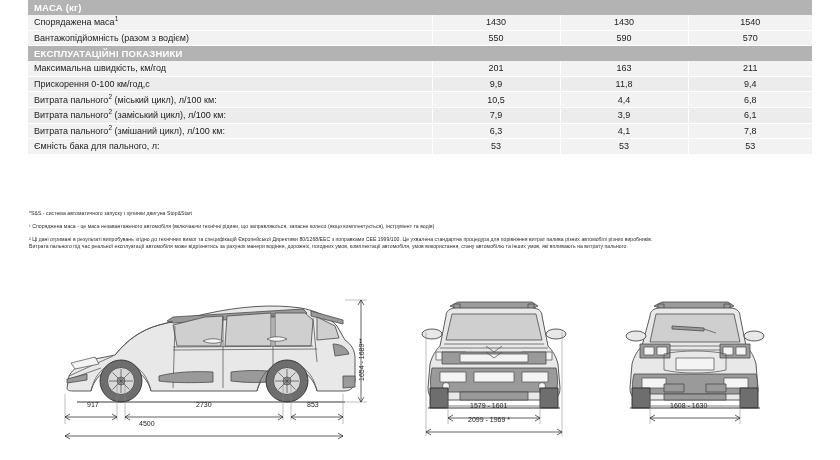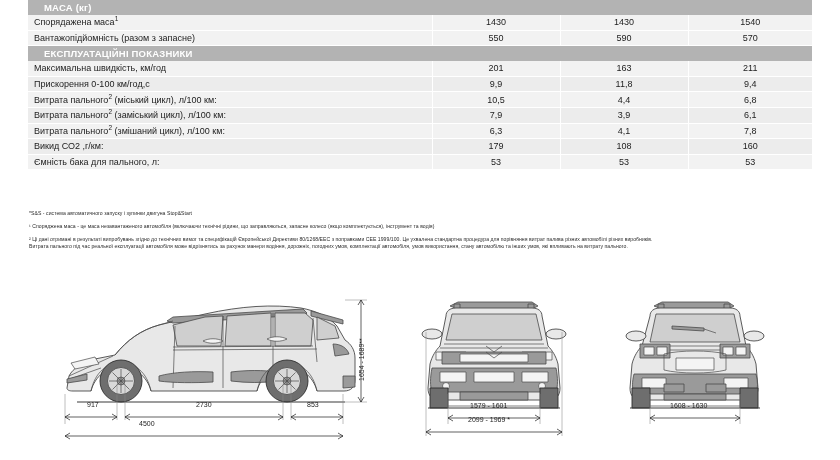--- a/index.html
+++ b/index.html
@@ -11,21 +11,21 @@
   .page{position:relative;width:840px;height:460px;}
 
   
   .spec-table{position:absolute;left:28px;top:0;width:784px;border-collapse:collapse;}
   .spec-table td{padding:0;vertical-align:middle;}
 
   .sec-row td{
     background:#b3b3b3;color:#ffffff;height:15px;
     font-size:9.5px;font-weight:bold;letter-spacing:.2px;
   }
-  .sec-row td.sec-label{padding-left:16px;}
+  .sec-row td.sec-label{padding-left:6px;}
 
   .data-row td{height:14.6px;font-size:9px;background:#f2f2f2;}
   .data-row.alt td{background:#ececec;}
   .data-row td.lbl{padding-left:6px;white-space:nowrap;color:#1c1c1c;}
   .data-row td.val{text-align:center;color:#1c1c1c;}
 
   col.c-label{width:404px;}
   col.c-v1{width:128px;}
   col.c-v2{width:128px;}
   col.c-v3{width:124px;}
@@ -84,21 +84,21 @@
 
       <tr class="data-row">
         <td class="lbl"><span>Спорядажена маса</span><sup>1</sup></td>
         <td class="val">1430</td>
         <td class="val">1430</td>
         <td class="val">1540</td>
       </tr>
 
 
       <tr class="data-row">
-        <td class="lbl">Вантажопідйомність (разом з запасне)</td>
+        <td class="lbl">Вантажопідйомність (разом з водієм)</td>
         <td class="val">550</td>
         <td class="val">590</td>
         <td class="val">570</td>
       </tr>
 
 
       <tr class="sec-row">
         <td class="sec-label">ЕКСПЛУАТАЦІЙНІ ПОКАЗНИКИ</td>
         <td></td>
         <td></td>
@@ -133,26 +133,20 @@
         <td class="val">6,1</td>
       </tr>
 
       <tr class="data-row">
         <td class="lbl"><span>Витрата пального</span><sup>2</sup><span> (змішаний цикл), л/100 км:</span></td>
         <td class="val">6,3</td>
         <td class="val">4,1</td>
         <td class="val">7,8</td>
       </tr>
 
-      <tr class="data-row alt">
-        <td class="lbl">Викид СО2 ,г/км:</td>
-        <td class="val">179</td>
-        <td class="val">108</td>
-        <td class="val">160</td>
-      </tr>
 
       <tr class="data-row">
         <td class="lbl">Ємність бака для пального, л:</td>
         <td class="val">53</td>
         <td class="val">53</td>
         <td class="val">53</td>
       </tr>
 
     </tbody>
   </table>

